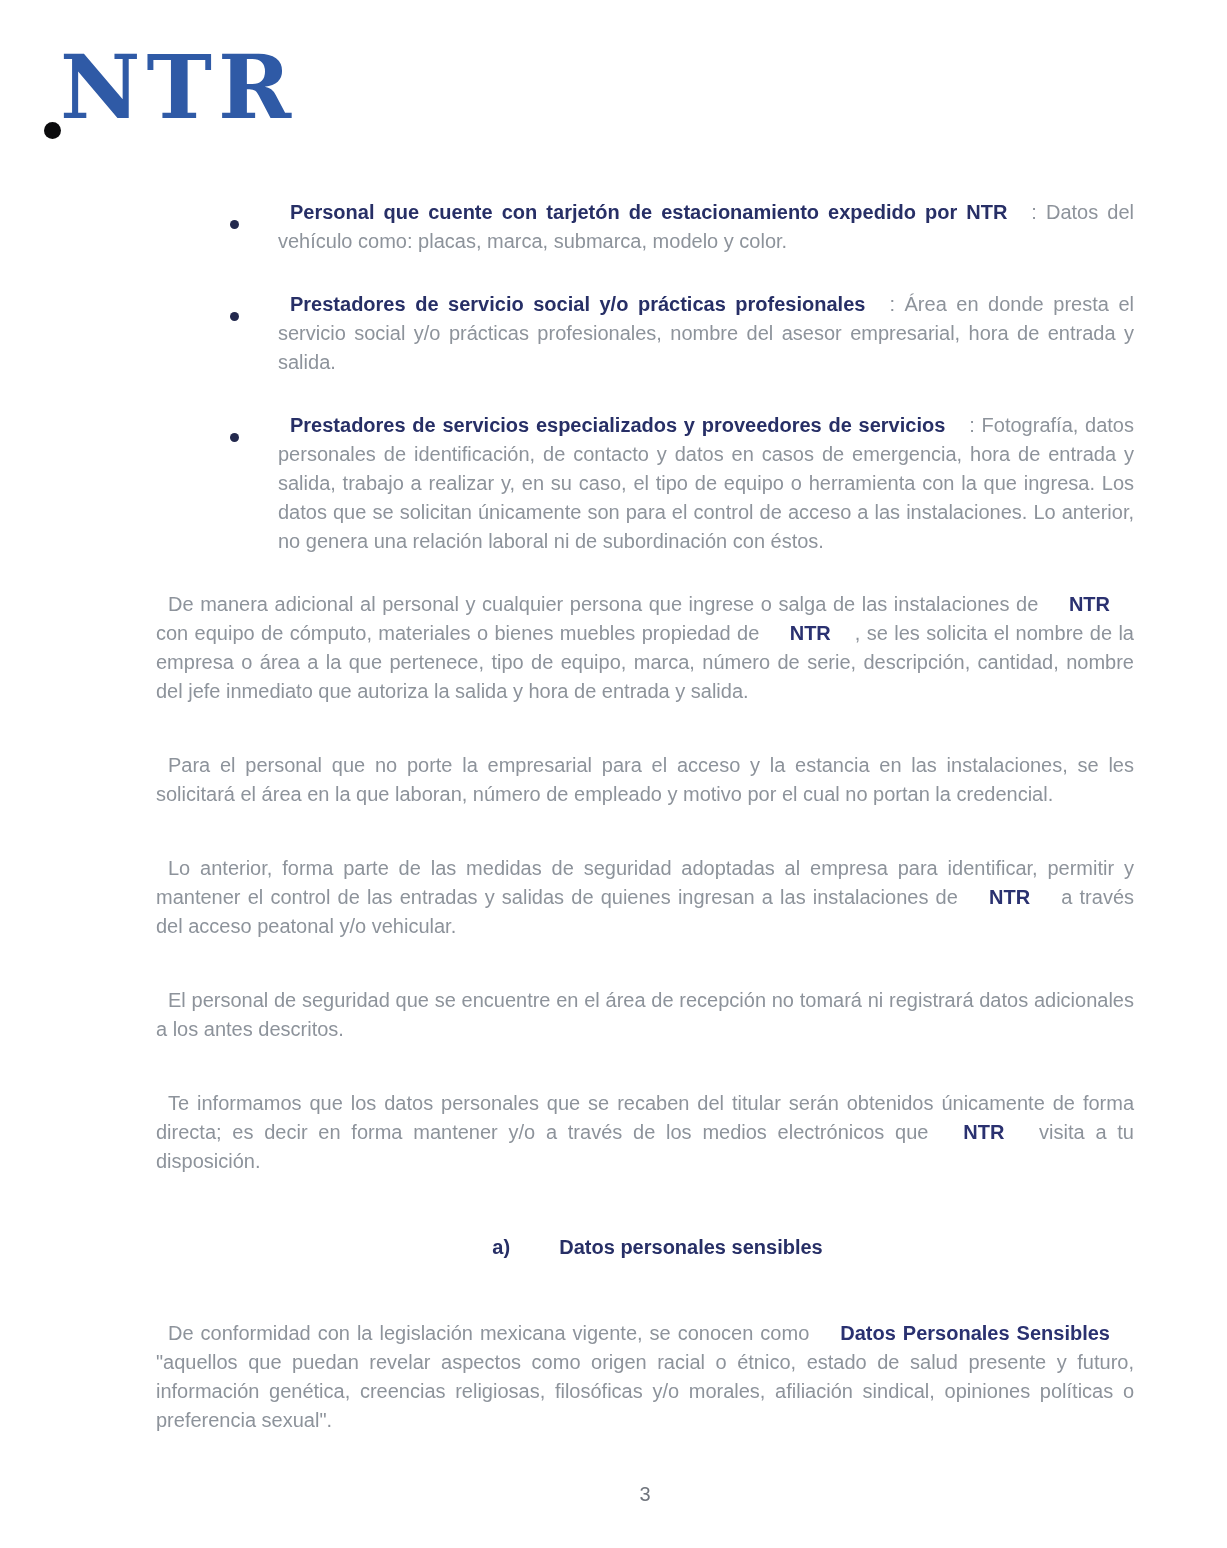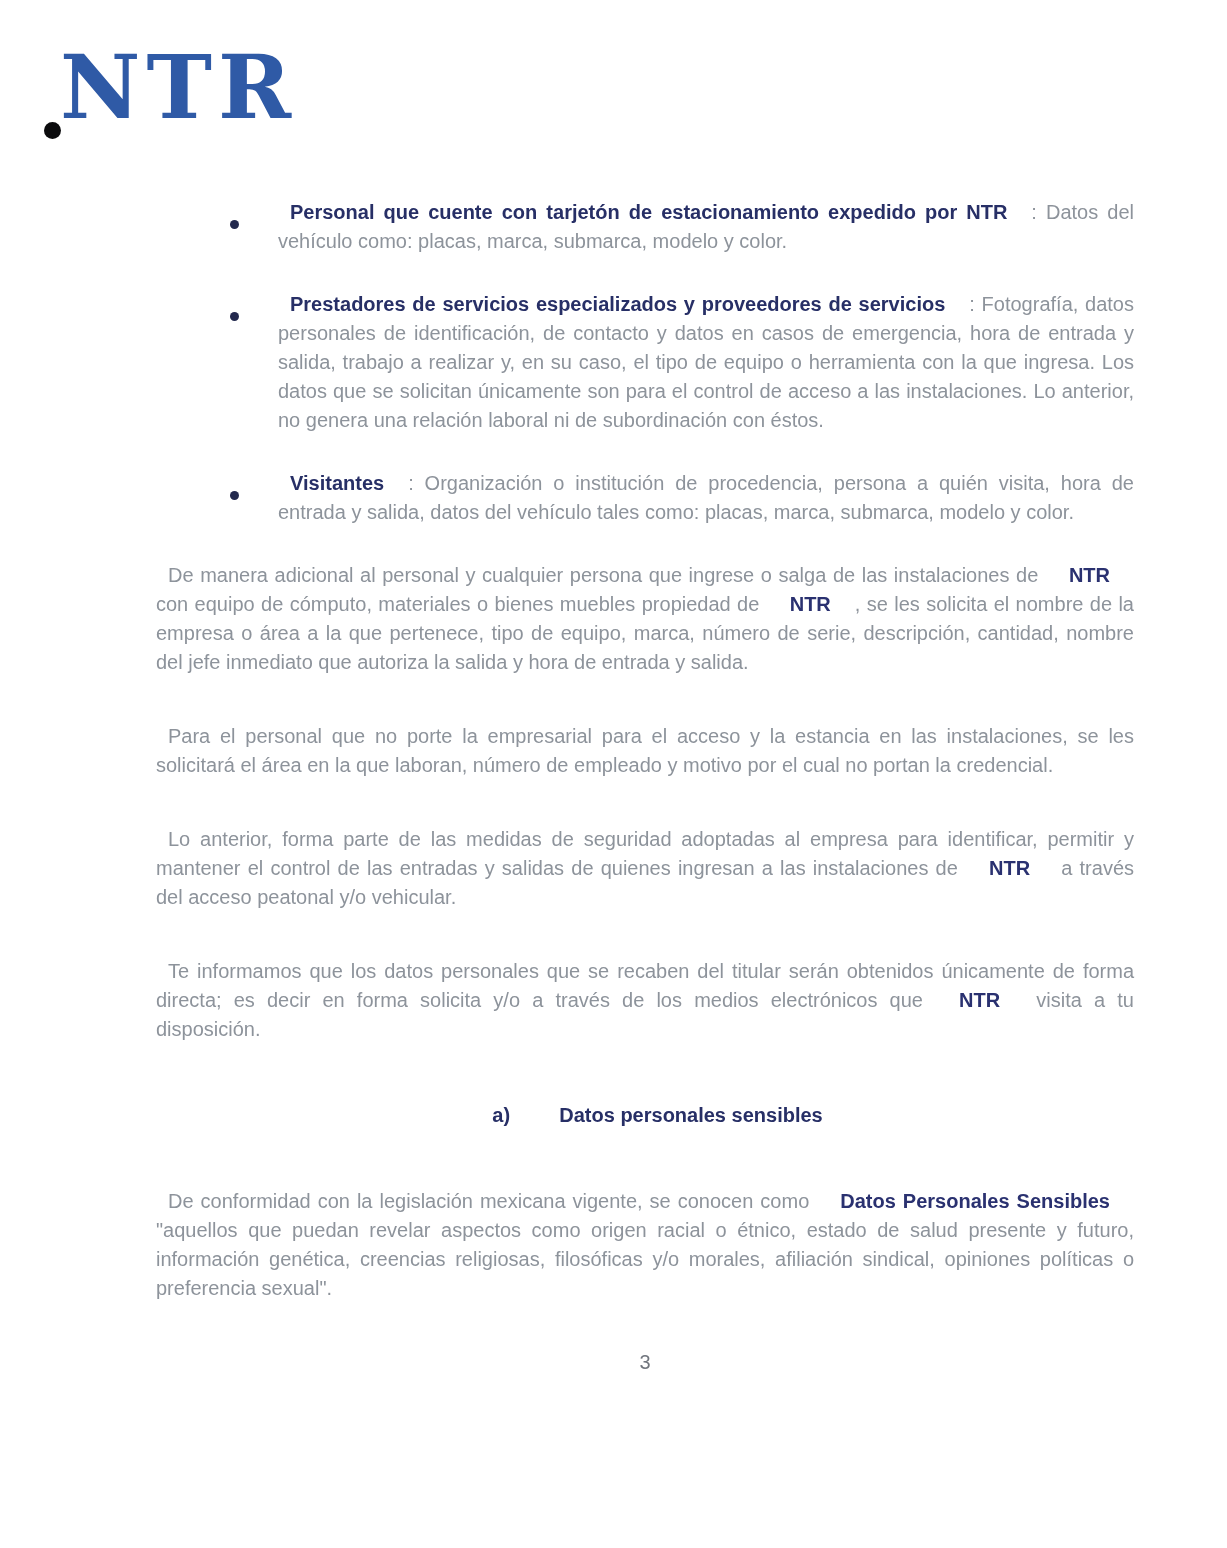--- a/index.html
+++ b/index.html
@@ -71,39 +71,40 @@
   <div class="logo">NTR</div>
   <div class="artifact-dot"></div>
 
   <div class="content">
 
     <div class="bullet">
       <span class="marker"></span>
       <span class="b-title">Personal que cuente con tarjetón de estacionamiento expedido por NTR</span><span>: Datos del vehículo como: placas, marca, submarca, modelo y color.</span>
     </div>
 
+    <div class="bullet">
+      <span class="marker"></span>
+      <span class="b-title">Prestadores de servicio social y/o prácticas profesionales</span><span>: Área en donde presta el servicio social y/o prácticas profesionales, nombre del asesor empresarial, hora de entrada y salida.</span>
+    </div>
 
     <div class="bullet">
       <span class="marker"></span>
       <span class="b-title">Prestadores de servicios especializados y proveedores de servicios</span><span>: Fotografía, datos personales de identificación, de contacto y datos en casos de emergencia, hora de entrada y salida, trabajo a realizar y, en su caso, el tipo de equipo o herramienta con la que ingresa. Los datos que se solicitan únicamente son para el control de acceso a las instalaciones. Lo anterior, no genera una relación laboral ni de subordinación con éstos.</span>
     </div>
 
-    <div class="bullet">
-      <span class="marker"></span>
-      <span class="b-title">Visitantes</span><span>: Organización o institución de procedencia, persona a quién visita, hora de entrada y salida, datos del vehículo tales como: placas, marca, submarca, modelo y color.</span>
-    </div>
 
     <p class="para"><span>De manera adicional al personal y cualquier persona que ingrese o salga de las instalaciones de </span><span class="b">NTR</span><span> con equipo de cómputo, materiales o bienes muebles propiedad de </span><span class="b">NTR</span><span>, se les solicita el nombre de la empresa o área a la que pertenece, tipo de equipo, marca, número de serie, descripción, cantidad, nombre del jefe inmediato que autoriza la salida y hora de entrada y salida.</span></p>
 
     <p class="para"><span>Para el personal que no porte la empresarial para el acceso y la estancia en las instalaciones, se les solicitará el área en la que laboran, número de empleado y motivo por el cual no portan la credencial.</span></p>
 
     <p class="para"><span>Lo anterior, forma parte de las medidas de seguridad adoptadas al empresa para identificar, permitir y mantener el control de las entradas y salidas de quienes ingresan a las instalaciones de </span><span class="b">NTR</span><span> a través del acceso peatonal y/o vehicular.</span></p>
 
+    <p class="para"><span>El personal de seguridad que se encuentre en el área de recepción no tomará ni registrará datos adicionales a los antes descritos.</span></p>
 
-    <p class="para"><span>Te informamos que los datos personales que se recaben del titular serán obtenidos únicamente de forma directa; es decir en forma solicita y/o a través de los medios electrónicos que </span><span class="b">NTR</span><span> visita a tu disposición.</span></p>
+    <p class="para"><span>Te informamos que los datos personales que se recaben del titular serán obtenidos únicamente de forma directa; es decir en forma mantener y/o a través de los medios electrónicos que </span><span class="b">NTR</span><span> visita a tu disposición.</span></p>
 
     <div class="section-heading">
       <span class="hm">a)</span><span>Datos personales sensibles</span>
     </div>
 
     <p class="para"><span>De conformidad con la legislación mexicana vigente, se conocen como </span><span class="b">Datos Personales Sensibles</span><span> "aquellos que puedan revelar aspectos como origen racial o étnico, estado de salud presente y futuro, información genética, creencias religiosas, filosóficas y/o morales, afiliación sindical, opiniones políticas o preferencia sexual".</span></p>
 
     <div class="page-number">3</div>
 
   </div>

